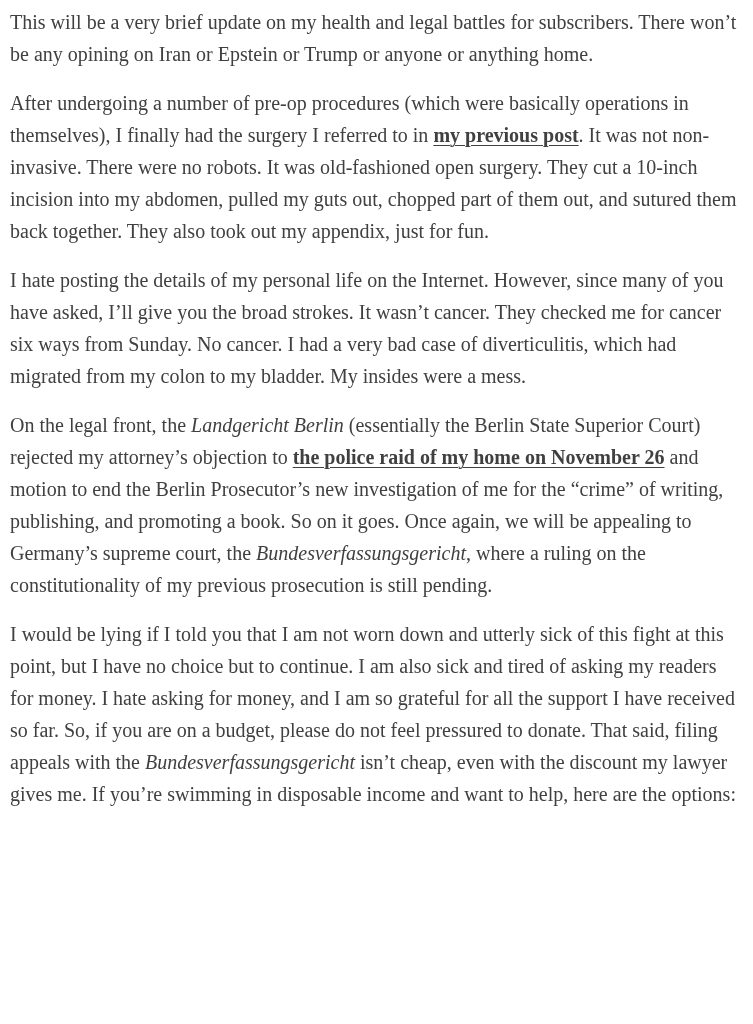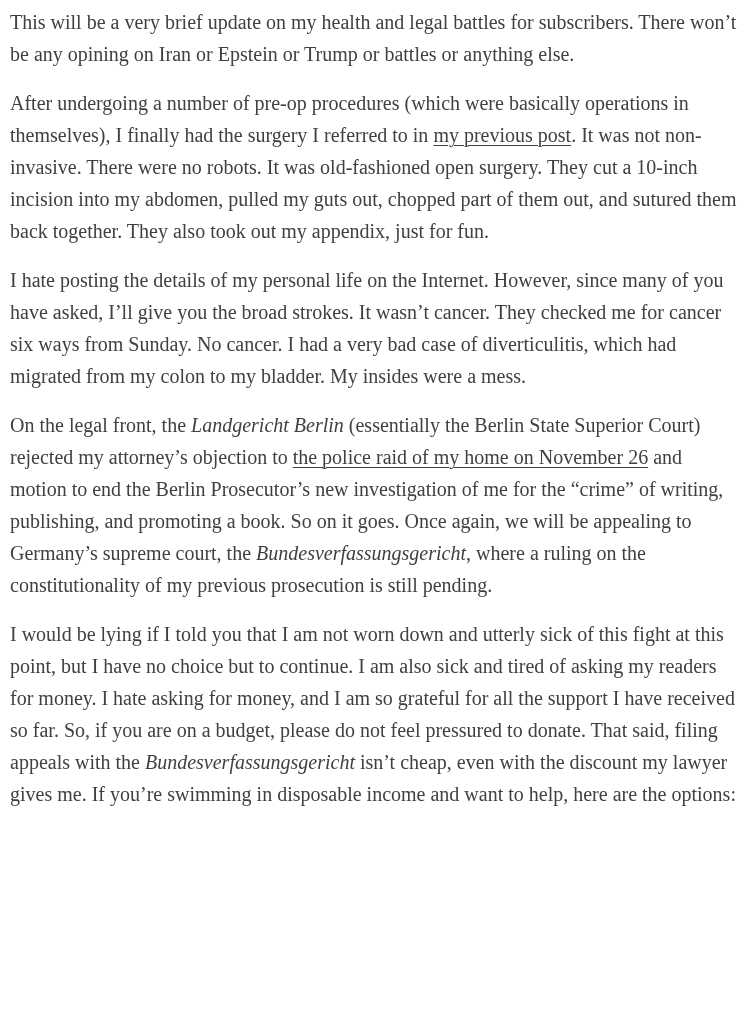--- a/index.html
+++ b/index.html
@@ -22,26 +22,27 @@
   }
   .article p:last-child {
     margin-bottom: 12px;
   }
   a.link {
     color: inherit;
     text-decoration: underline;
     text-decoration-thickness: 1px;
     text-underline-offset: 3px;
     cursor: pointer;
+    font-weight: bold;
   }
   em {
   }
 </style>
 </head>
 <body>
 
 <div class="article">
-    <p><span>This will be a very brief update on my health and legal battles for subscribers. There won’t be any opining on Iran or Epstein or Trump or battles or anything else.</span></p>
+    <p><span>This will be a very brief update on my health and legal battles for subscribers. There won’t be any opining on Iran or Epstein or Trump or anyone or anything home.</span></p>
     <p><span>After undergoing a number of pre-op procedures (which were basically operations in themselves), I finally had the surgery I referred to in </span><a class="link">my previous post</a><span>. It was not non-invasive. There were no robots. It was old-fashioned open surgery. They cut a 10-inch incision into my abdomen, pulled my guts out, chopped part of them out, and sutured them back together. They also took out my appendix, just for fun.</span></p>
     <p><span>I hate posting the details of my personal life on the Internet. However, since many of you have asked, I’ll give you the broad strokes. It wasn’t cancer. They checked me for cancer six ways from Sunday. No cancer. I had a very bad case of diverticulitis, which had migrated from my colon to my bladder. My insides were a mess.</span></p>
     <p><span>On the legal front, the </span><em>Landgericht Berlin</em><span> (essentially the Berlin State Superior Court) rejected my attorney’s objection to </span><a class="link">the police raid of my home on November 26</a><span> and motion to end the Berlin Prosecutor’s new investigation of me for the “crime” of writing, publishing, and promoting a book. So on it goes. Once again, we will be appealing to Germany’s supreme court, the </span><em>Bundesverfassungsgericht</em><span>, where a ruling on the constitutionality of my previous prosecution is still pending.</span></p>
     <p><span>I would be lying if I told you that I am not worn down and utterly sick of this fight at this point, but I have no choice but to continue. I am also sick and tired of asking my readers for money. I hate asking for money, and I am so grateful for all the support I have received so far. So, if you are on a budget, please do not feel pressured to donate. That said, filing appeals with the </span><em>Bundesverfassungsgericht</em><span> isn’t cheap, even with the discount my lawyer gives me. If you’re swimming in disposable income and want to help, here are the options:</span></p>
   </div>
 
 </body></html>

